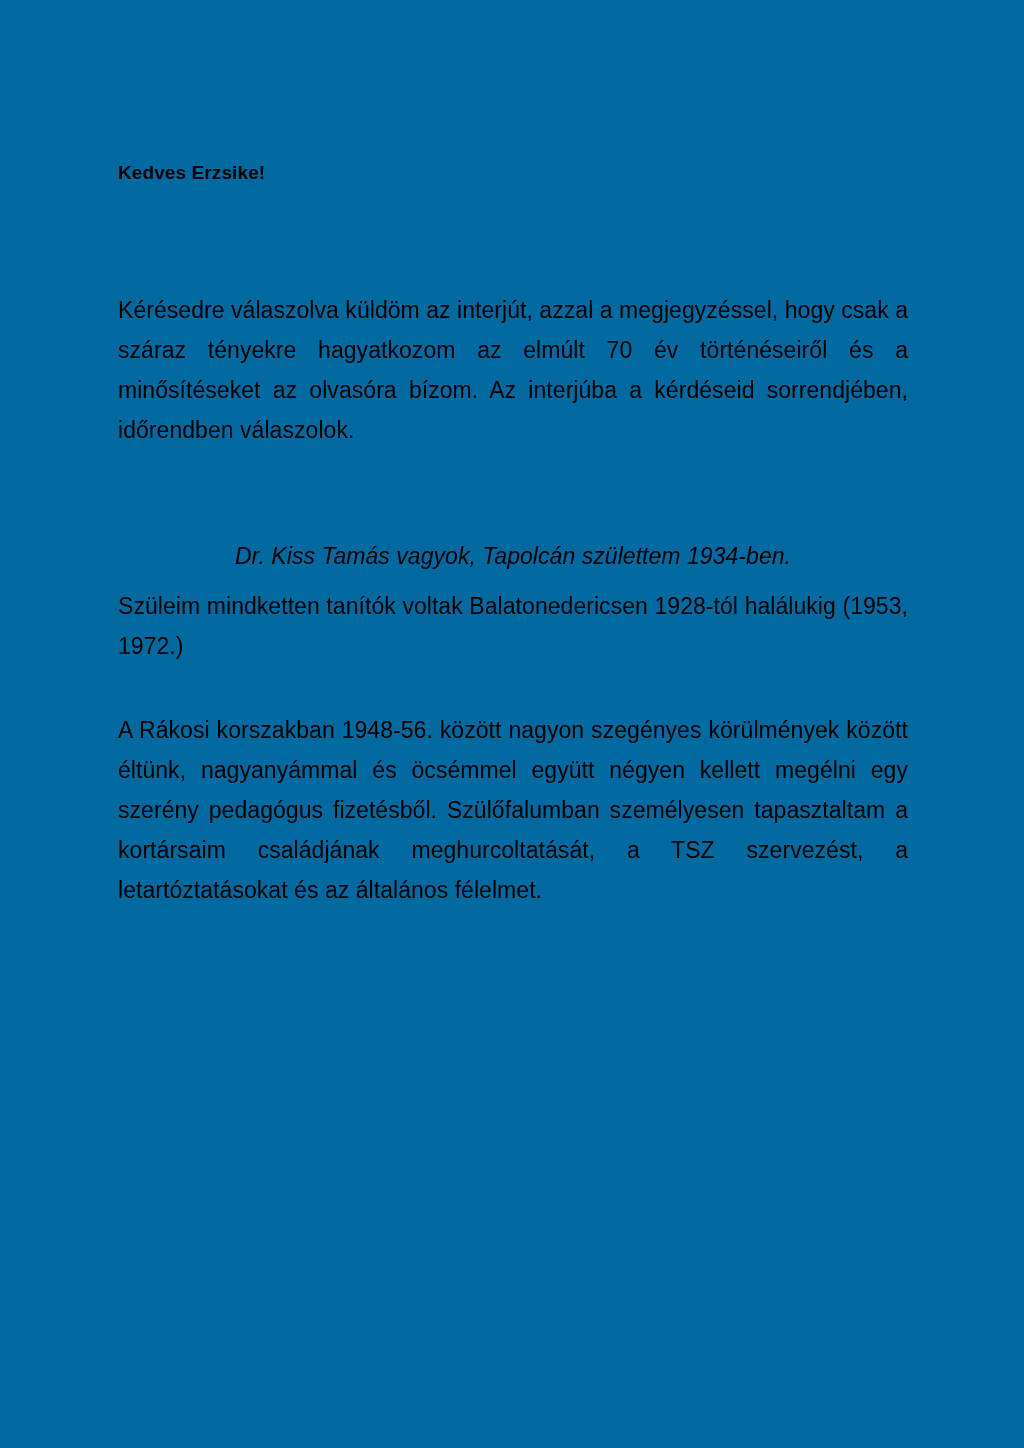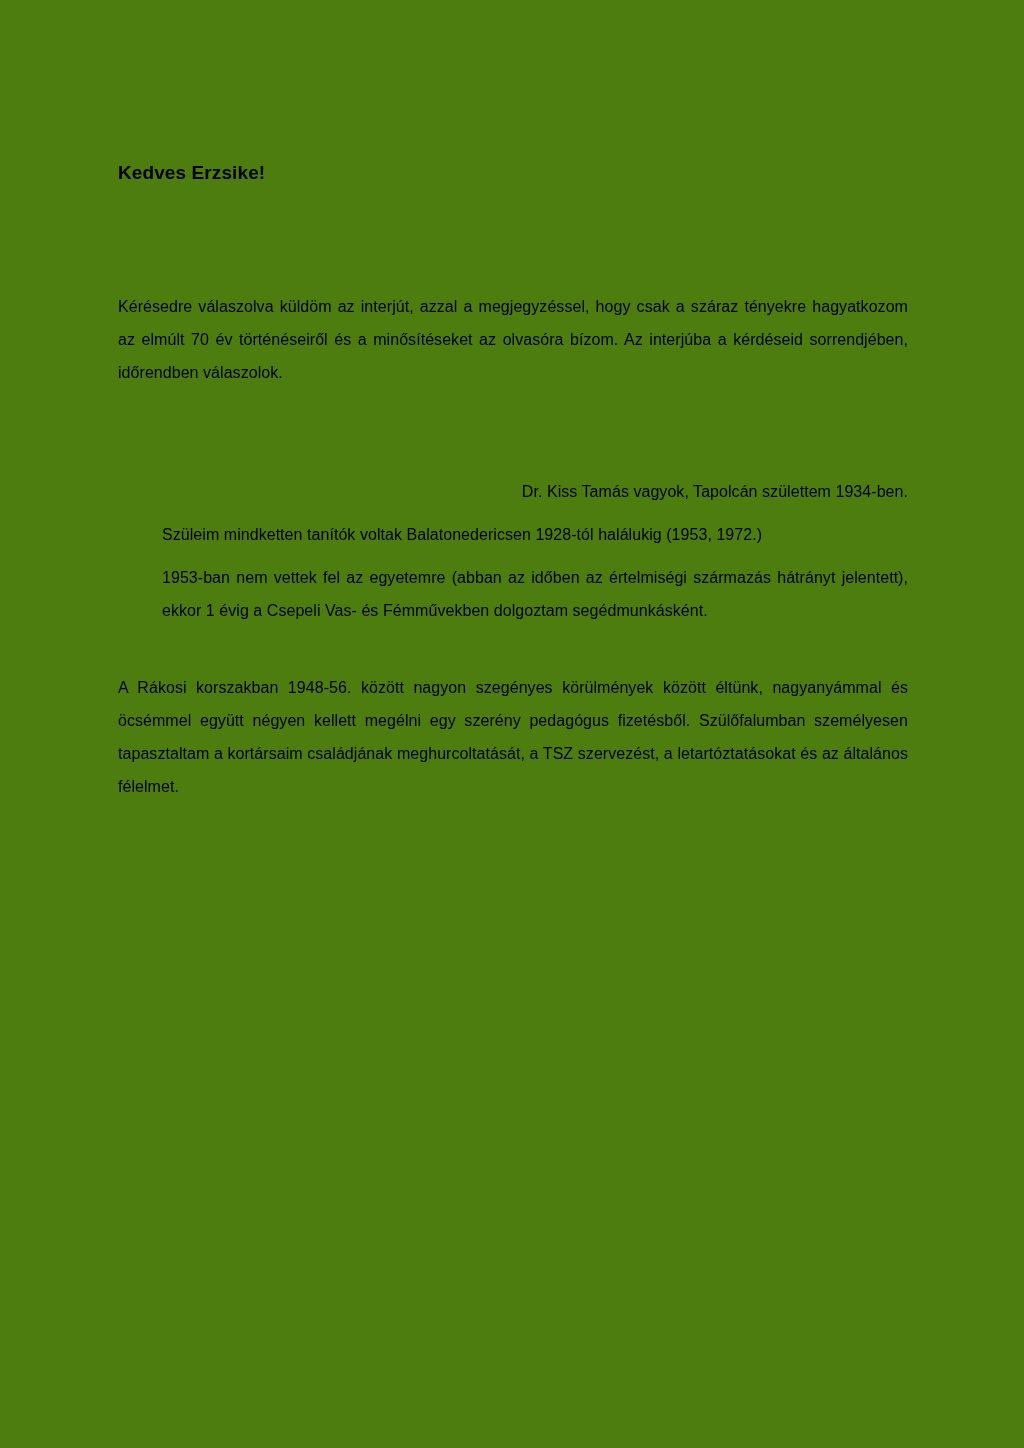--- a/index.html
+++ b/index.html
@@ -3,21 +3,21 @@
 <meta charset="utf-8">
 <style>
   html, body {
     margin: 0;
     padding: 0;
     background: #ffffff;
   }
   .page {
     width: 1024px;
     height: 1448px;
-    background: #4d7c0f;
+    background: #0369a1;
     position: relative;
     box-sizing: border-box;
     font-family: "Liberation Sans", sans-serif;
     color: #000000;
     overflow: hidden;
   }
   .content {
     position: absolute;
     left: 118px;
     top: 160px;
@@ -33,51 +33,50 @@
   .gap-large {
     height: 104px;
   }
   .gap-mid {
     height: 86px;
   }
   .gap-small {
     height: 44px;
   }
   p.body {
-    font-size: 16px;
-    line-height: 33px;
+    font-size: 23px;
+    line-height: 40px;
     margin: 0 0 0 0;
     text-align: justify;
     text-justify: inter-word;
     letter-spacing: 0.05px;
   }
   p.body + p.body {
     margin-top: 10px;
-    margin-left: 44px;
   }
   p.nojust {
-    text-align: right;
+    text-align: center;
+    font-style: italic;
   }
 </style>
 </head>
 <body>
 
 <div class="page">
   <div class="content">
 
     <p class="salutation">Kedves Erzsike!</p>
 
     <div class="gap-large"></div>
 
     <p class="body">Kérésedre válaszolva küldöm az interjút, azzal a megjegyzéssel, hogy csak a száraz tényekre hagyatkozom az elmúlt 70 év történéseiről és a minősítéseket az olvasóra bízom. Az interjúba a kérdéseid sorrendjében, időrendben válaszolok.</p>
 
     <div class="gap-mid"></div>
 
     <p class="body nojust">Dr. Kiss Tamás vagyok, Tapolcán születtem 1934-ben.</p>
     <p class="body">Szüleim mindketten tanítók voltak Balatonedericsen 1928-tól halálukig (1953, 1972.)</p>
-    <p class="body">1953-ban nem vettek fel az egyetemre (abban az időben az értelmiségi származás hátrányt jelentett), ekkor 1 évig a Csepeli Vas- és Fémművekben dolgoztam segédmunkásként.</p>
 
     <div class="gap-small"></div>
 
     <p class="body">A Rákosi korszakban 1948-56. között nagyon szegényes körülmények között éltünk, nagyanyámmal és öcsémmel együtt négyen kellett megélni egy szerény pedagógus fizetésből. Szülőfalumban személyesen tapasztaltam a kortársaim családjának meghurcoltatását, a TSZ szervezést, a letartóztatásokat és az általános félelmet.</p>
 
   </div>
 </div>
 
 </body></html>

